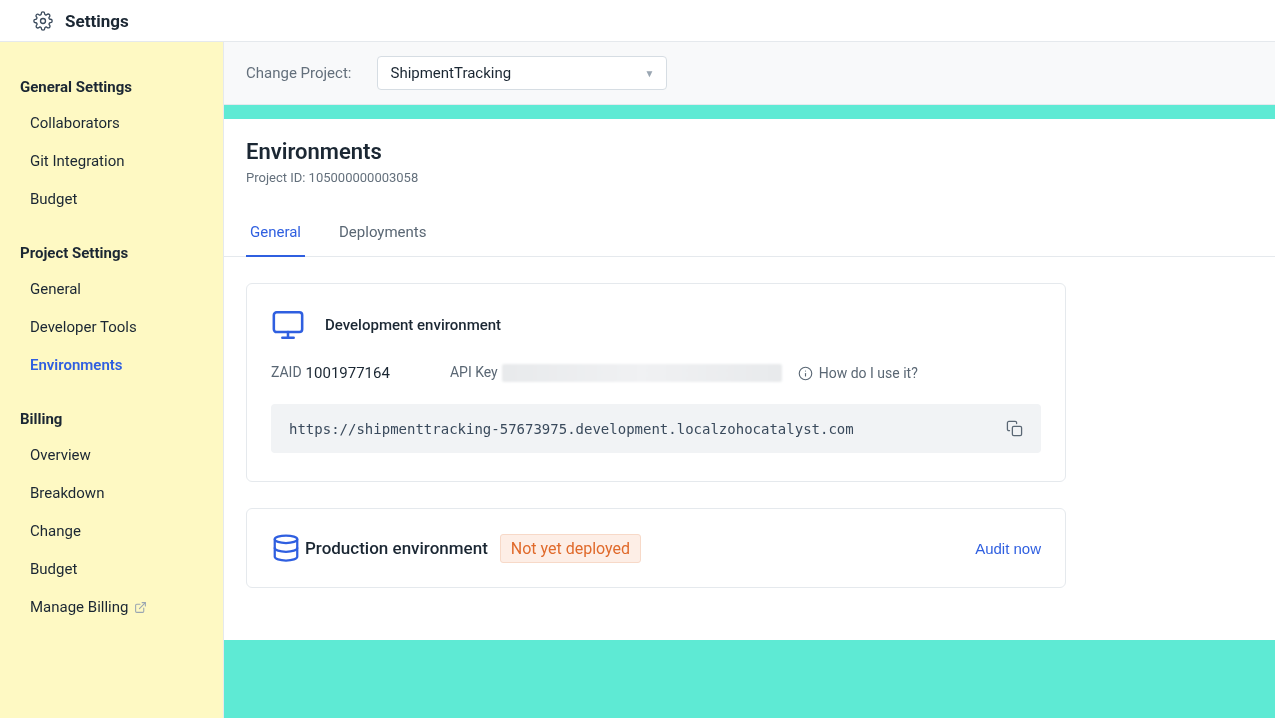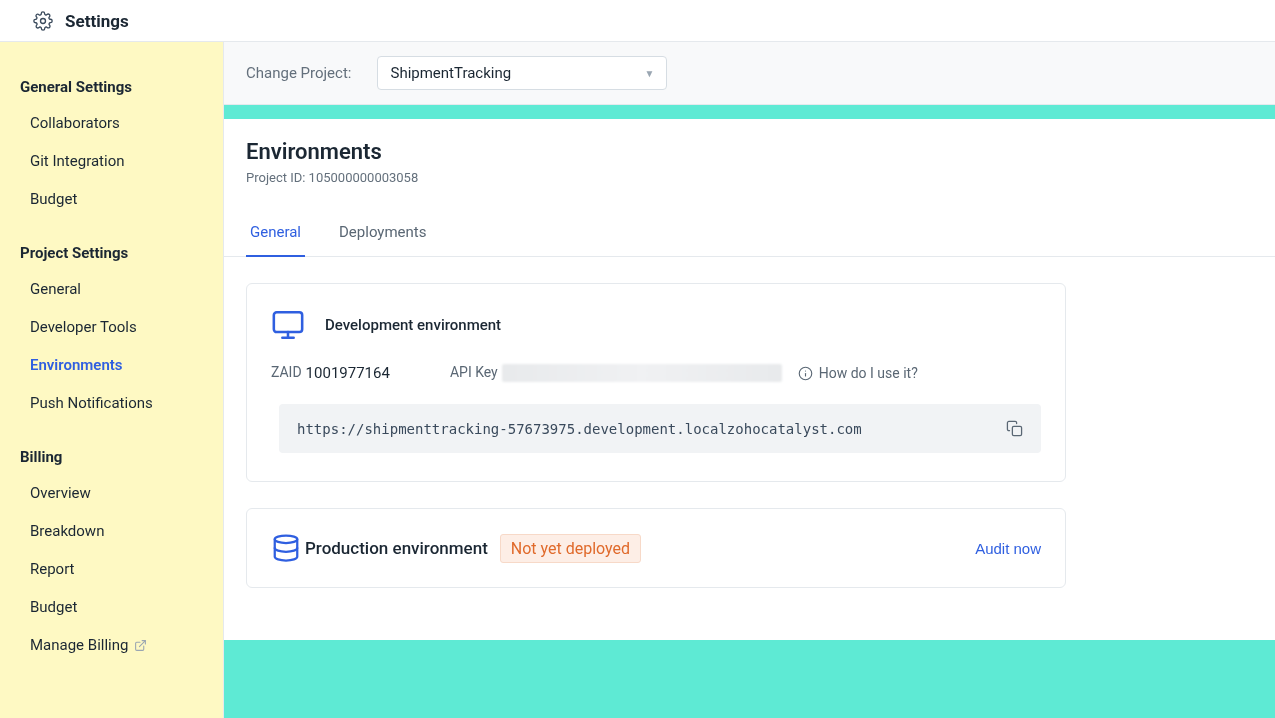--- a/index.html
+++ b/index.html
@@ -111,21 +111,20 @@
     margin-top: 22px;
     background: #f1f3f5;
     border-radius: 4px;
     padding: 16px 18px;
     display: flex;
     align-items: center;
     justify-content: space-between;
     font-family: ui-monospace, SFMono-Regular, Menlo, Consolas, monospace;
     font-size: 14px;
     color: #3a4a5c;
-    margin-left: 8px;
   }
   .copy-icon { color: #5a6774; cursor: pointer; display: flex; }
   .prod-title-wrap { display: flex; align-items: center; gap: 12px; }
   .badge {
     background: #fdeee6;
     color: #e06a2b;
     font-size: 16px;
     padding: 4px 10px;
     border-radius: 3px;
     border: 1px solid #f7d9c8;
@@ -159,26 +158,25 @@
   <nav class="sidebar">
     <div class="section-header">General Settings</div>
     <div class="side-item">Collaborators</div>
     <div class="side-item">Git Integration</div>
     <div class="side-item">Budget</div>
 
     <div class="section-header" style="margin-top:14px">Project Settings</div>
     <div class="side-item">General</div>
     <div class="side-item">Developer Tools</div>
     <div class="side-item active">Environments</div>
-    <div class="side-item">Push Notifications</div>
 
     <div class="section-header" style="margin-top:14px">Billing</div>
     <div class="side-item">Overview</div>
     <div class="side-item">Breakdown</div>
-    <div class="side-item">Report</div>
+    <div class="side-item">Change</div>
     <div class="side-item">Budget</div>
     <div class="side-item">
       <span>Manage Billing</span>
       <span class="ext-icon">
         <svg width="13" height="13" viewBox="0 0 24 24" fill="none" stroke="currentColor" stroke-width="2" stroke-linecap="round" stroke-linejoin="round">
             <path d="M18 13v6a2 2 0 0 1-2 2H5a2 2 0 0 1-2-2V8a2 2 0 0 1 2-2h6"></path>
             <polyline points="15 3 21 3 21 9"></polyline>
             <line x1="10" y1="14" x2="21" y2="3"></line>
           </svg>
       </span>

